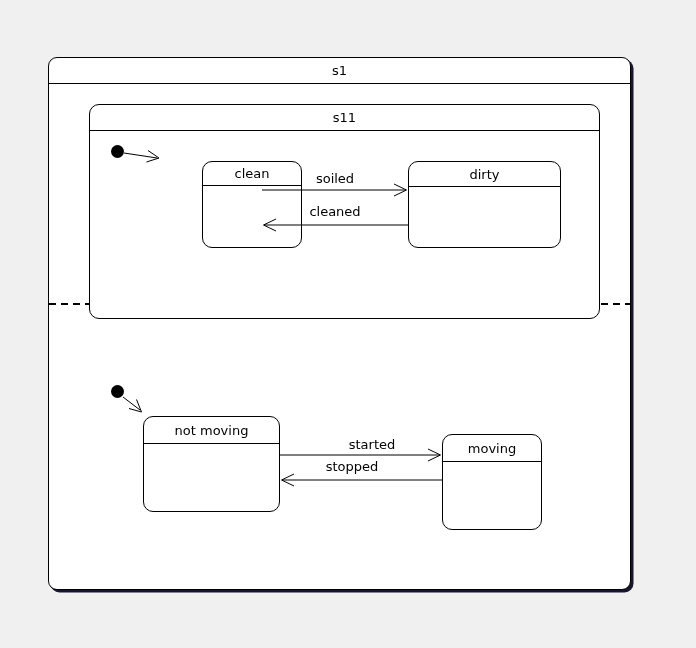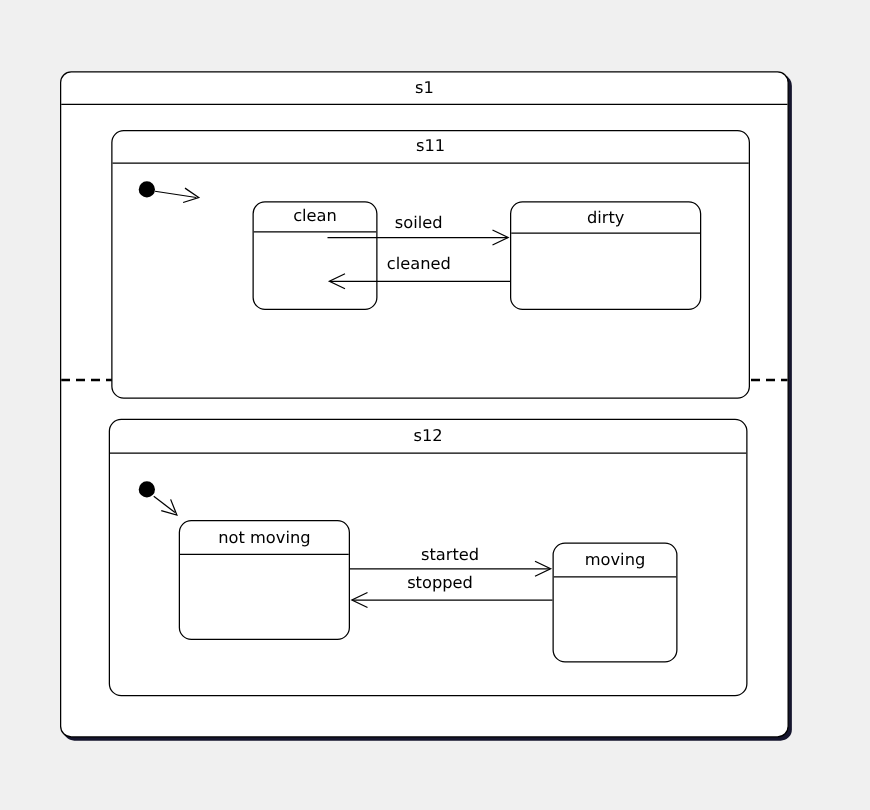--- a/index.html
+++ b/index.html
@@ -71,21 +71,21 @@
   .dot2 { left: 111px; top: 385px; }
   
   .tlabel {
     position: absolute;
     transform: translateX(-50%);
     white-space: nowrap;
     line-height: 15px;
   }
   .lbl-soiled  { left: 335px; top: 171px; }
   .lbl-cleaned { left: 335px; top: 204px; }
-  .lbl-started { left: 360px; top: 437px; text-align: center; }
+  .lbl-started { left: 372px; top: 437px; text-align: center; }
   .lbl-stopped { left: 352px; top: 459px; text-align: right; }
   
   .arrows {
     position: absolute;
     left: 0; top: 0;
     pointer-events: none;
   }
   .arrows path, .arrows polyline {
     fill: none;
     stroke: var(--stroke);
@@ -107,23 +107,20 @@
     <div class="title">s11</div>
   </div>
   <div class="initial-dot dot1"></div>
   <div class="state clean">
     <div class="title">clean</div>
   </div>
   <div class="state dirty">
     <div class="title">dirty</div>
   </div>
 
-  <div class="state s12">
-    <div class="title">s12</div>
-  </div>
   <div class="initial-dot dot2"></div>
   <div class="state notmoving">
     <div class="title">not moving</div>
   </div>
   <div class="state moving">
     <div class="title">moving</div>
   </div>
 
   <div class="tlabel lbl-soiled">soiled</div>
   <div class="tlabel lbl-cleaned">cleaned</div>

